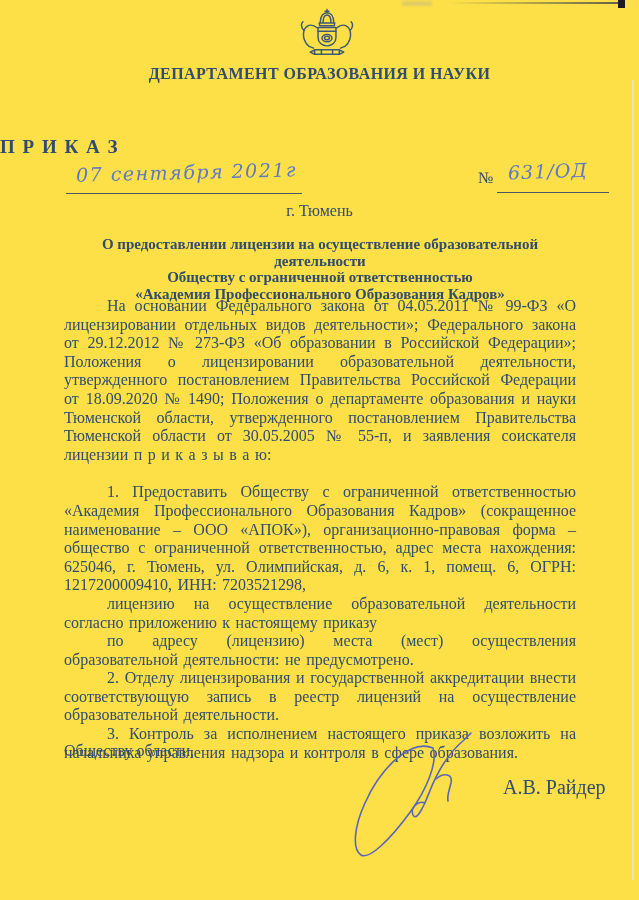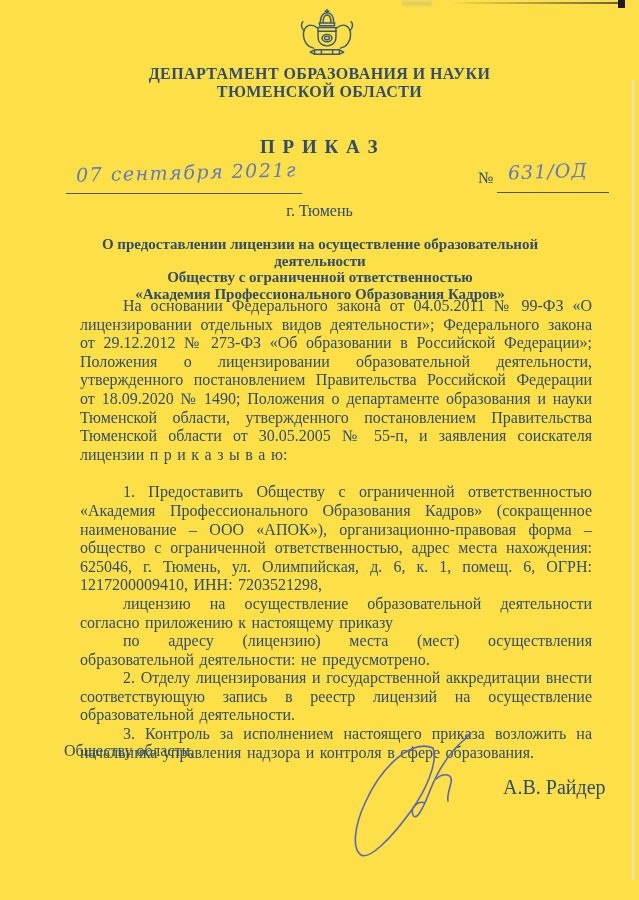--- a/index.html
+++ b/index.html
@@ -18,41 +18,41 @@
     background:#9aa0a8; opacity:0.28; filter:blur(1px); }
   .artifact-edge { position:absolute; right:5px; top:80px; width:2px; height:800px;
     background:#dfe2e6; opacity:0.8; }
 
   
   .emblem { position:absolute; left:299px; top:8px; }
   .emblem path, .emblem ellipse, .emblem line { stroke:#3b5878; fill:none; stroke-width:2.6; stroke-linecap:round; stroke-linejoin:round; }
   .org-name { position:absolute; top:65px; left:0; width:100%; text-align:center;
     font-weight:bold; font-size:16px; line-height:18px; letter-spacing:0.4px; }
 
-  .title { position:absolute; top:136px; left:0; width:100%; text-align:center;
+  .title { position:absolute; top:136px; left:0; width:100%; text-align:left;
     font-weight:bold; font-size:19px; letter-spacing:1.5px; }
 
   
   .hand { font-family:"DejaVu Serif", serif; font-style:italic; color:var(--hand, #5d79c6); }
   .date-hand { position:absolute; left:76px; top:161px; font-size:19px;
     transform:rotate(-1.4deg); letter-spacing:1.5px; white-space:nowrap; }
   .num-label { position:absolute; left:478px; top:169px; font-size:16px; }
   .num-hand { position:absolute; left:508px; top:160px; font-size:19px;
     transform:rotate(-2deg); letter-spacing:1px; white-space:nowrap; }
   .rule { position:absolute; height:1.3px; background:var(--line, #4d5663); }
   .rule-date { left:66px; top:193px; width:236px; }
   .rule-num  { left:497px; top:192px; width:112px; }
 
   .city { position:absolute; top:202px; left:0; width:100%; text-align:center; font-size:16px; }
 
   .subject { position:absolute; top:236px; left:70px; width:500px; text-align:center;
     font-weight:bold; font-size:15px; line-height:16.5px; }
 
   
-  .doc-body { position:absolute; top:297px; left:80px; width:512px;
+  .doc-body { position:absolute; top:297px; left:64px; width:512px;
     font-size:16px; line-height:18.6px; text-align:justify; }
   .doc-body p { margin:0; text-indent:43px; word-spacing:1.5px; }
   .doc-body p.intro { margin-bottom:19px; }
 
   
   .sig-block { position:absolute; left:64px; top:741px; font-size:16px; line-height:20px; }
   .sig-name  { position:absolute; left:503px; top:776px; font-size:20px; white-space:nowrap; }
   .sig-svg   { position:absolute; left:330px; top:723px; }
   .sig-svg path { stroke:var(--ink, #5a66bb); fill:none; stroke-width:1.6; stroke-linecap:round; stroke-linejoin:round; }
 </style>
@@ -75,21 +75,20 @@
     <path d="M34 41 h32"></path>
     <ellipse cx="50" cy="53" rx="9" ry="6.5"></ellipse>
     <ellipse cx="50" cy="53" rx="4.5" ry="3"></ellipse>
     <path d="M33 35 C22 26 12 30 9 40 C6 50 10 62 18 68 L26 71 M9 40 C4 34 3 28 7 24"></path>
     <path d="M67 35 C78 26 88 30 91 40 C94 50 90 62 82 68 L74 71 M91 40 C96 34 97 28 93 24"></path>
     <path d="M28 74 h44 v8 h-44 Z M28 74 L20 78 L28 82 M72 74 L80 78 L72 82 M40 74 v8 M60 74 v8"></path>
   </svg>
 
   <div class="org-name">
     <div>ДЕПАРТАМЕНТ ОБРАЗОВАНИЯ И НАУКИ</div>
-    <div>ТЮМЕНСКОЙ ОБЛАСТИ</div>
   </div>
 
   <div class="title">П Р И К А З</div>
 
   <div class="hand date-hand">07 сентября 2021г</div>
   <div class="rule rule-date"></div>
   <div class="num-label">№</div>
   <div class="hand num-hand">631/ОД</div>
   <div class="rule rule-num"></div>
 

